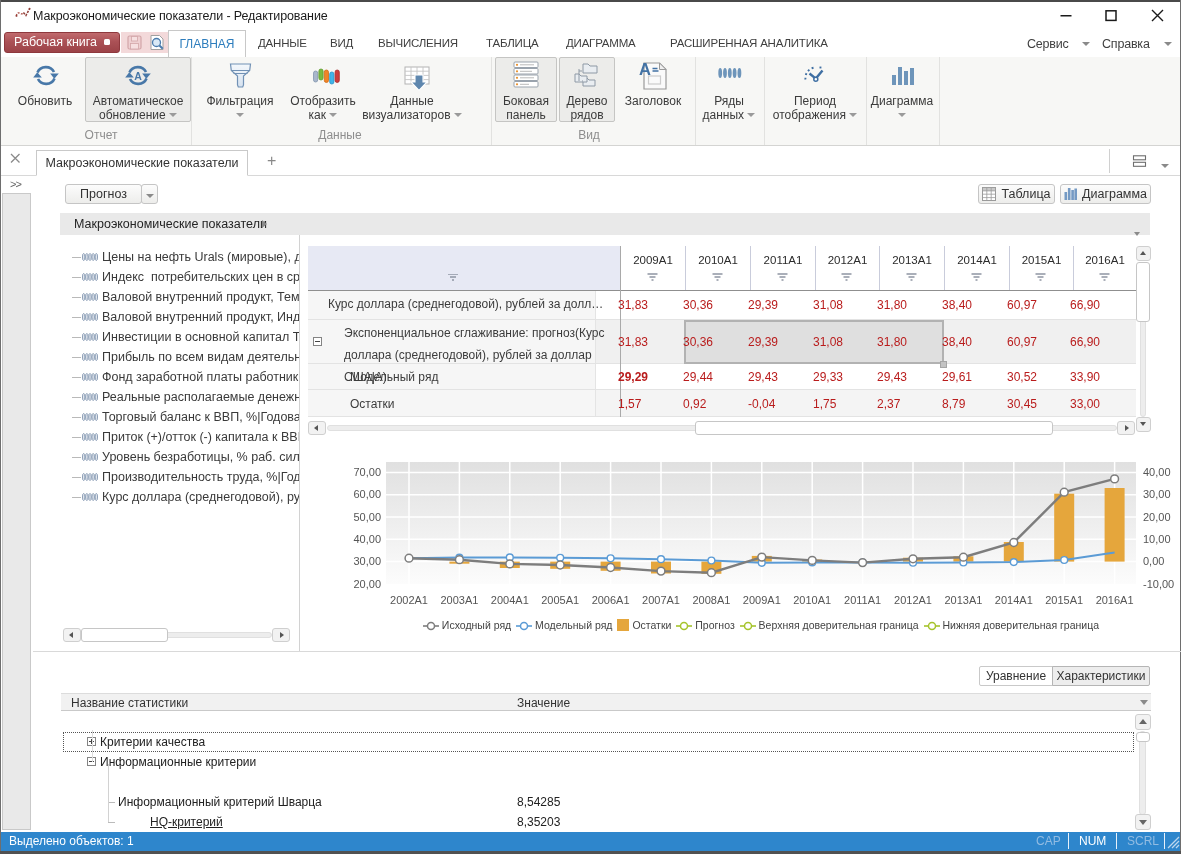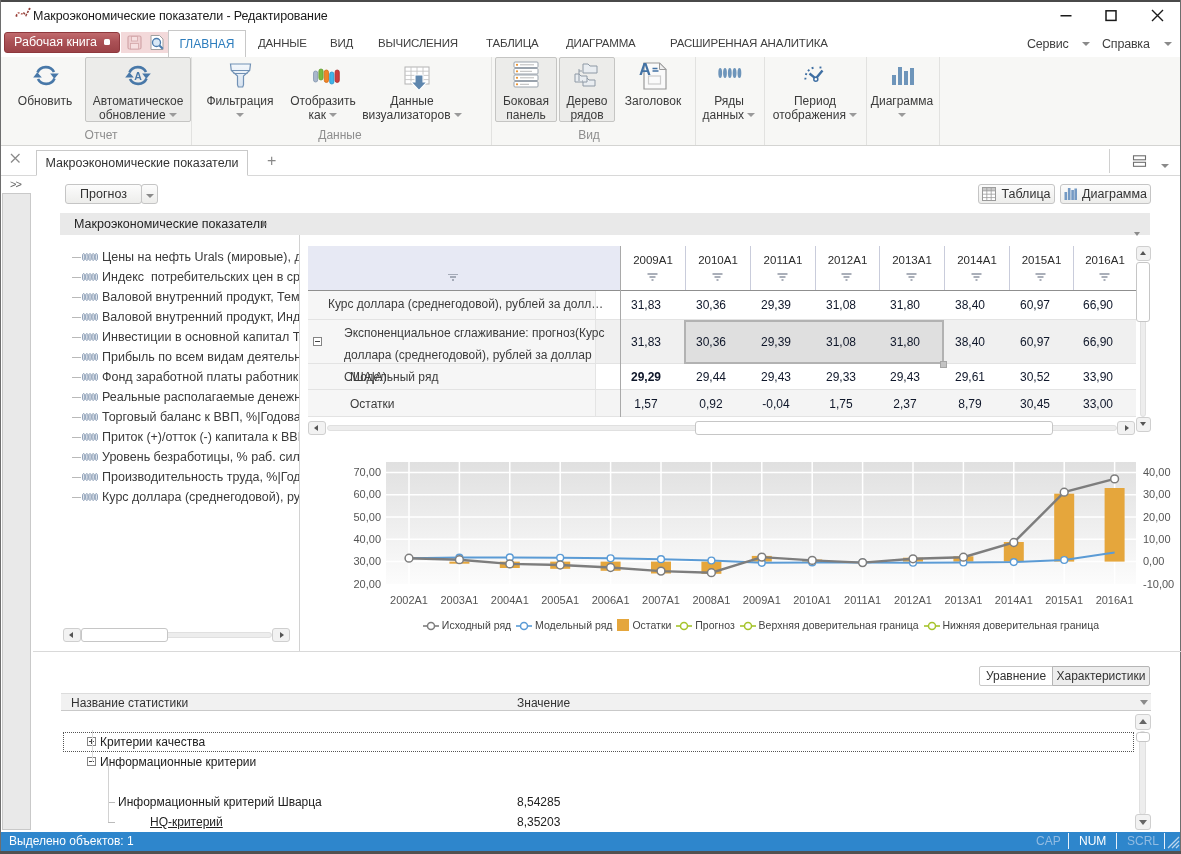--- a/index.html
+++ b/index.html
@@ -50,21 +50,21 @@
 
 .sbtn { position:absolute; background:#f2f2f2; border:1px solid #cfcfcf; border-radius:3px; }
 .sthumb { position:absolute; background:#fff; border:1px solid #c6c6c6; border-radius:3px; }
 .strack { position:absolute; background:#ededed; border:1px solid #e0e0e0; }
 .arr { position:absolute; width:0; height:0; }
 
 #grid { position:absolute; left:308px; top:246px; width:828px; height:189px; }
 .hdr { position:absolute; top:0; height:44px; background:#e7e9f4; }
 .ycell { position:absolute; top:0; height:44px; border-left:1px solid #c9ccdb; font-size:11.5px; color:#2b2b2b; text-align:center; }
 .rowname { position:absolute; left:0; width:287px; background:#f6f6f6; font-size:12px; color:#3c3c3c; }
-.val { position:absolute; font-size:12px; color:#0f172a; text-align:center; width:56px; }
+.val { position:absolute; font-size:12px; color:#b91c1c; text-align:left; width:56px; }
 
 #chart { position:absolute; left:0px; top:438px; width:1179px; height:213px;margin-left:33px; }
 
 #bottompane { position:absolute; left:1px; top:651px; width:1179px; height:181px; }
 .stat-row { position:absolute; left:62px; font-size:12px; color:#222; height:20px; line-height:20px; width:1074px; }
 .expander { position:absolute; width:9px; height:9px; background:#fff; border:1px solid #848484; }
 .expander:before, .expander.plus:after { content:""; position:absolute; background:#444; }
 .expander:before { left:1px; top:3px; width:5px; height:1px; }
 .expander.plus:after { left:3px; top:1px; width:1px; height:5px; }
 

